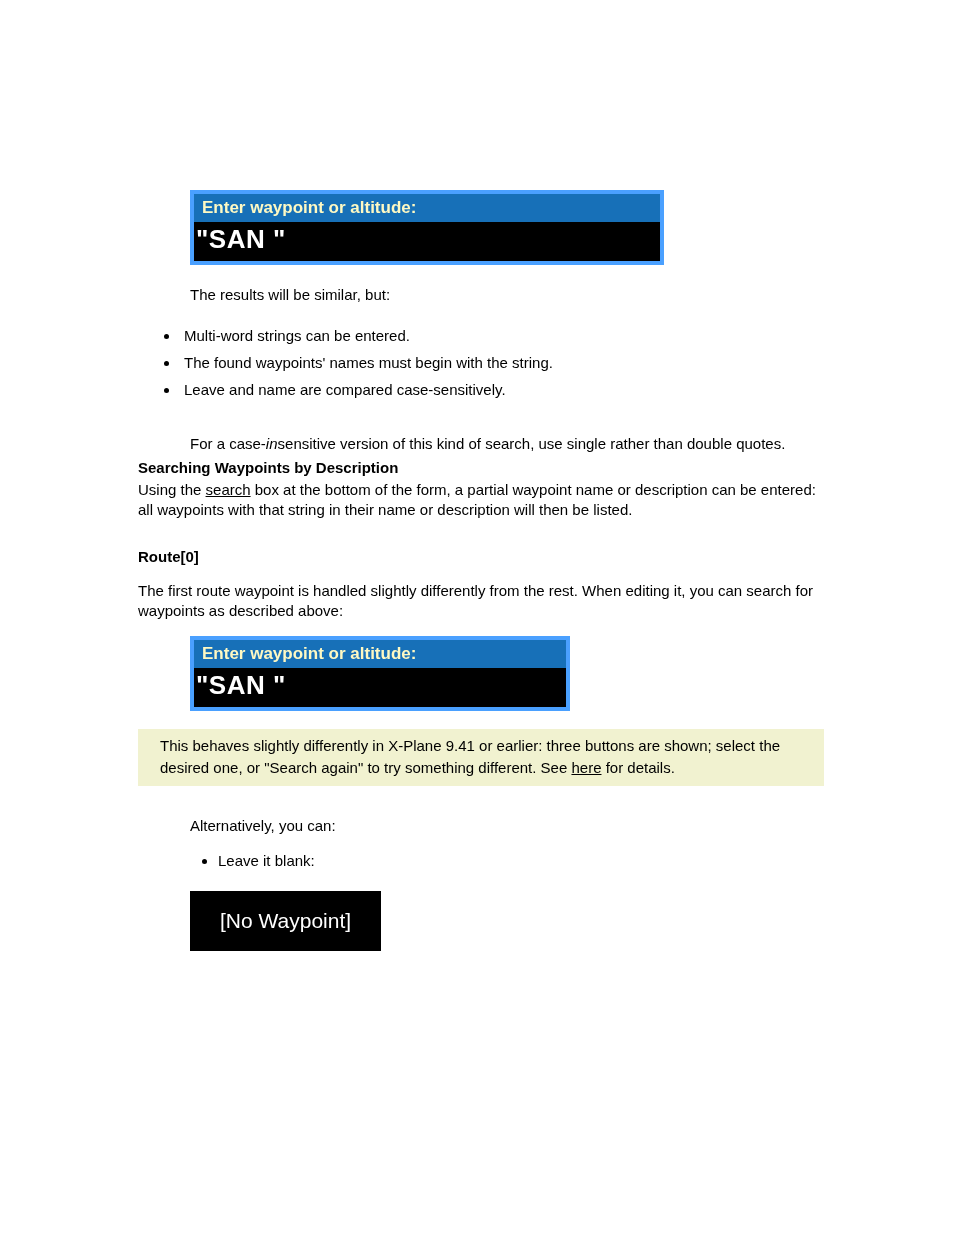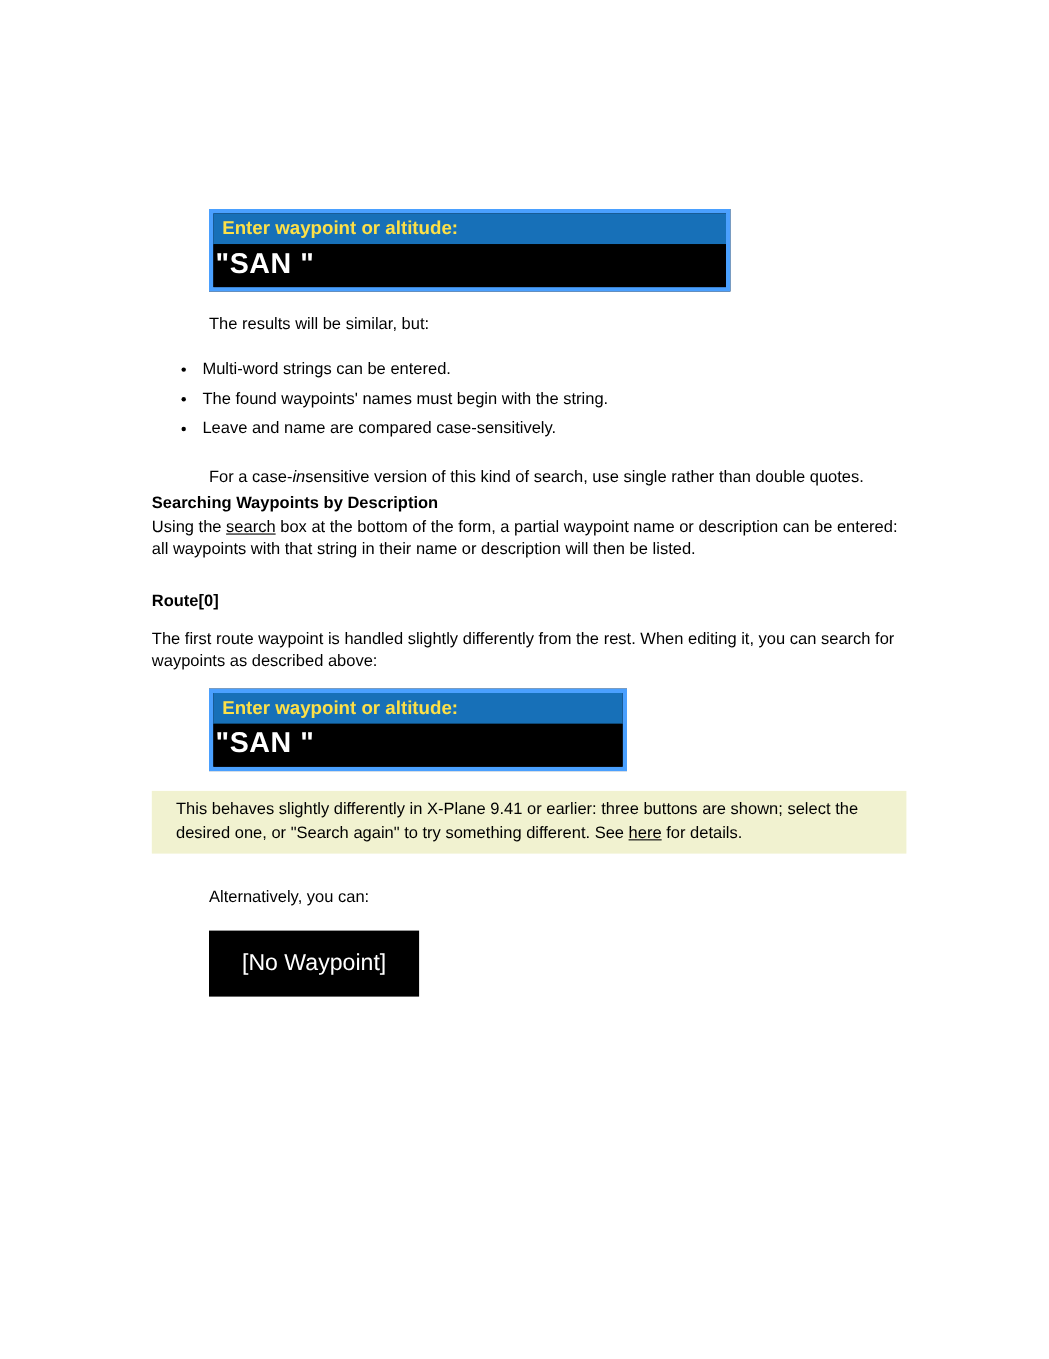--- a/index.html
+++ b/index.html
@@ -32,21 +32,21 @@
     display: inline-block;
     margin: 10px 0 6px 52px;
     border: 4px solid #4aa0ff;
     background: #000;
     width: 474px;
     box-sizing: border-box;
   }
   .waypoint-box.narrow { width: 380px; }
   .wb-title {
     background: #1770b8;
-    color: #fde047;
+    color: #fef9c3;
     font-size: 17px;
     font-weight: bold;
     padding: 4px 8px;
   }
   .wb-value {
     background: #000;
     color: #fff;
     font-family: Arial, Helvetica, sans-serif;
     font-weight: 900;
     font-size: 26px;
@@ -110,21 +110,21 @@
   </div>
 
   <div class="line indent1 afterbox" data-bind="resultsIntro">The results will be similar, but:</div>
 
   <ul class="bullets">
     <li data-bind="bulletsA.0">Multi-word strings can be entered.</li>
     <li data-bind="bulletsA.1">The found waypoints' names must begin with the string.</li>
     <li data-bind="bulletsA.2">Leave and name are compared case-sensitively.</li>
   </ul>
 
-  <div class="line indent1" style="margin-top:26px;">
+  <div class="line indent1" style="margin-top:36px;">
     <span data-bind="para2.part1">For a case-</span><i data-bind="para2.emph">in</i><span data-bind="para2.part2">sensitive version of this kind of search, use single rather than double quotes.</span>
   </div>
 
   <div class="section-heading" data-bind="searchingHeading">Searching Waypoints by Description</div>
 
   <div class="line" style="">
     <span data-bind="para3.part1">Using the </span>
     <a href="#" class="inline-link" data-bind="para3.link">search</a>
     <span data-bind="para3.part2"> box at the bottom of the form, a partial waypoint name or description can be entered: all waypoints with that string in their name or description will then be listed.</span>
   </div>
@@ -139,16 +139,19 @@
   </div>
 
   <div class="note-box">
     <span data-bind="note.part1">This behaves slightly differently in X-Plane 9.41 or earlier: three buttons are shown; select the desired one, or "Search again" to try something different. See </span>
     <a href="#" class="inline-link" data-bind="note.link">here</a>
     <span data-bind="note.part2"> for details.</span>
   </div>
 
   <div class="line indent1" style="margin-top:30px;" data-bind="alternativelyIntro">Alternatively, you can:</div>
 
+  <ul class="bullets2">
+    <li data-bind="bulletsB.0">Leave it blank:</li>
+  </ul>
 
   <div class="no-waypoint" data-bind="noWaypointLabel">[No Waypoint]</div>
 
 </div>
 
 </body></html>

